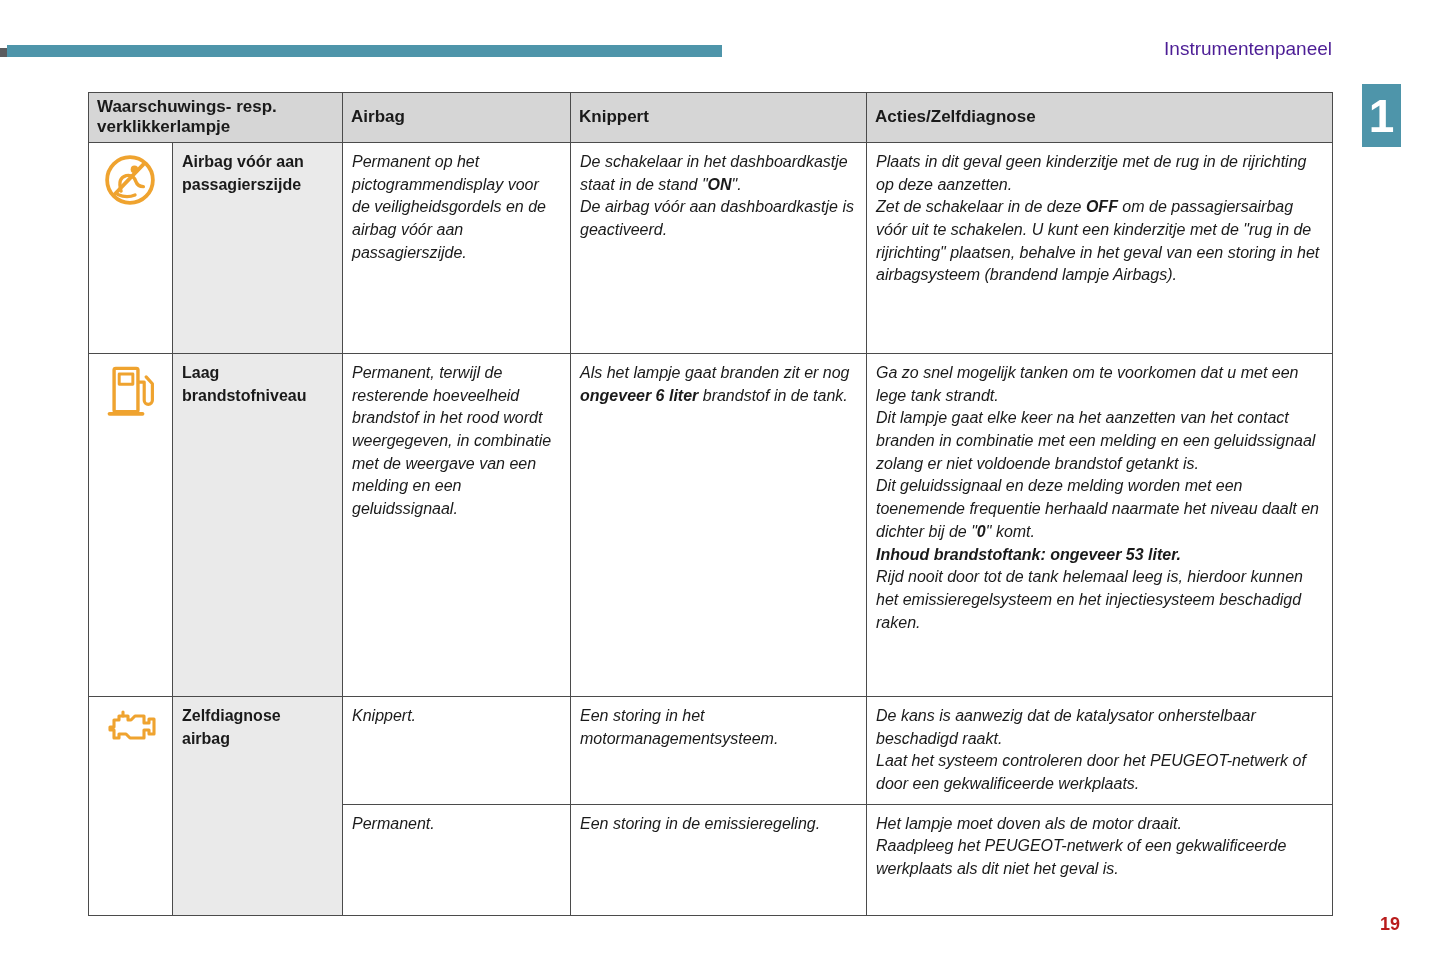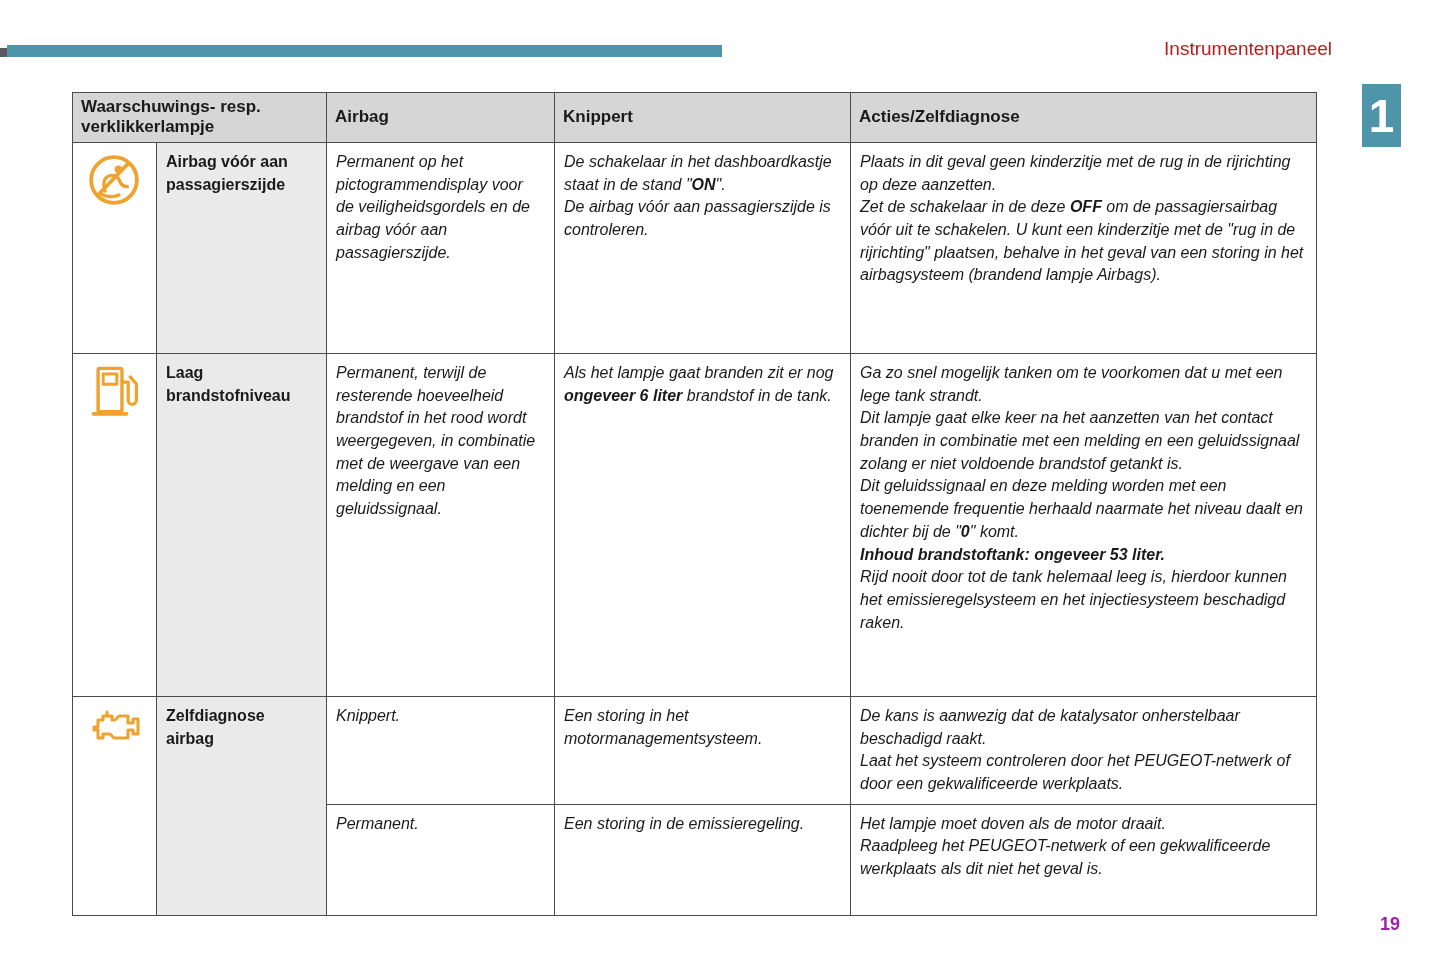--- a/index.html
+++ b/index.html
@@ -10,36 +10,36 @@
     --label-bg:#eaeaea;
   }
   *{box-sizing:border-box;margin:0;padding:0;}
   html,body{background:#ffffff;}
   body{font-family:"Liberation Sans","DejaVu Sans",sans-serif;color:#1a1a1a;}
   .page{position:relative;width:1445px;height:963px;background:#ffffff;overflow:hidden;}
 
   .bar-gray{position:absolute;left:0;top:48px;width:32px;height:9px;background:#5a5b5e;}
   .bar-teal{position:absolute;left:7px;top:45px;width:715px;height:12px;background:var(--teal);}
 
-  .header-label{position:absolute;top:38px;right:113px;font-size:19px;color:#b91c1c;}
+  .header-label{position:absolute;top:38px;right:113px;font-size:19px;color:#4c1d95;}
 
   .chapter-tab{position:absolute;left:1362px;top:84px;width:39px;height:63px;background:var(--teal);
     color:#ffffff;font-size:46px;font-weight:bold;display:flex;align-items:center;justify-content:center;}
 
-  table.warning-table{position:absolute;left:72px;top:92px;width:1244px;border-collapse:collapse;table-layout:fixed;}
+  table.warning-table{position:absolute;left:88px;top:92px;width:1244px;border-collapse:collapse;table-layout:fixed;}
   .warning-table th,.warning-table td{border:1px solid var(--border);}
   .warning-table th{background:var(--header-bg);text-align:left;vertical-align:middle;
     font-size:17px;font-weight:bold;padding:4px 8px;height:44px;line-height:1.2;}
   .warning-table td{vertical-align:top;font-size:16px;line-height:1.42;padding:8px 10px 8px 9px;}
   .warning-table td p{margin:0;font-style:italic;}
   .icon-cell{background:#ffffff;text-align:center;padding-top:12px;}
   .label-cell{background:var(--label-bg);font-weight:bold;padding-left:8px;}
   .status-cell,.cause-cell,.actions-cell{background:#ffffff;}
 
-  .page-number{position:absolute;top:914px;right:45px;font-size:18px;font-weight:bold;color:#a21caf;}
+  .page-number{position:absolute;top:914px;right:45px;font-size:18px;font-weight:bold;color:#b91c1c;}
 
   .icon-svg{display:inline-block;}
   .icon-svg .stroke{fill:none;stroke:var(--orange);stroke-linecap:round;stroke-linejoin:round;}
   .icon-svg .fill{fill:var(--orange);stroke:none;}
 </style>
 </head>
 <body>
 
 <div class="page">
 
@@ -77,21 +77,21 @@
             <path class="stroke" stroke-width="3" d="M15 39 q8 3.6 15.5 0.4"></path>
             <line class="stroke" stroke-width="3.4" x1="12.5" y1="38.5" x2="38" y2="12"></line>
           </svg>
         </td>
         <td class="label-cell">Airbag vóór aan passagierszijde</td>
         <td class="status-cell">
             <p><span>Permanent op het pictogrammendisplay voor de veiligheidsgordels en de airbag vóór aan passagierszijde.</span></p>
           </td>
         <td class="cause-cell">
             <p><span>De schakelaar in het dashboardkastje staat in de stand "</span><strong>ON</strong><span>".</span></p>
-            <p><span>De airbag vóór aan passagierszijde is controleren.</span></p>
+            <p><span>De airbag vóór aan dashboardkastje is geactiveerd.</span></p>
           </td>
         <td class="actions-cell">
             <p><span>Plaats in dit geval geen kinderzitje met de rug in de rijrichting op deze aanzetten.</span></p>
             <p><span>Zet de schakelaar in de deze </span><strong>OFF</strong><span> om de passagiersairbag vóór uit te schakelen. U kunt een kinderzitje met de "rug in de rijrichting" plaatsen, behalve in het geval van een storing in het airbagsysteem (brandend lampje Airbags).</span></p>
           </td>
       </tr>
 
       <tr style="height:343px">
         <td class="icon-cell">
           <svg class="icon-svg" width="50" height="56" viewBox="0 0 44 48">

